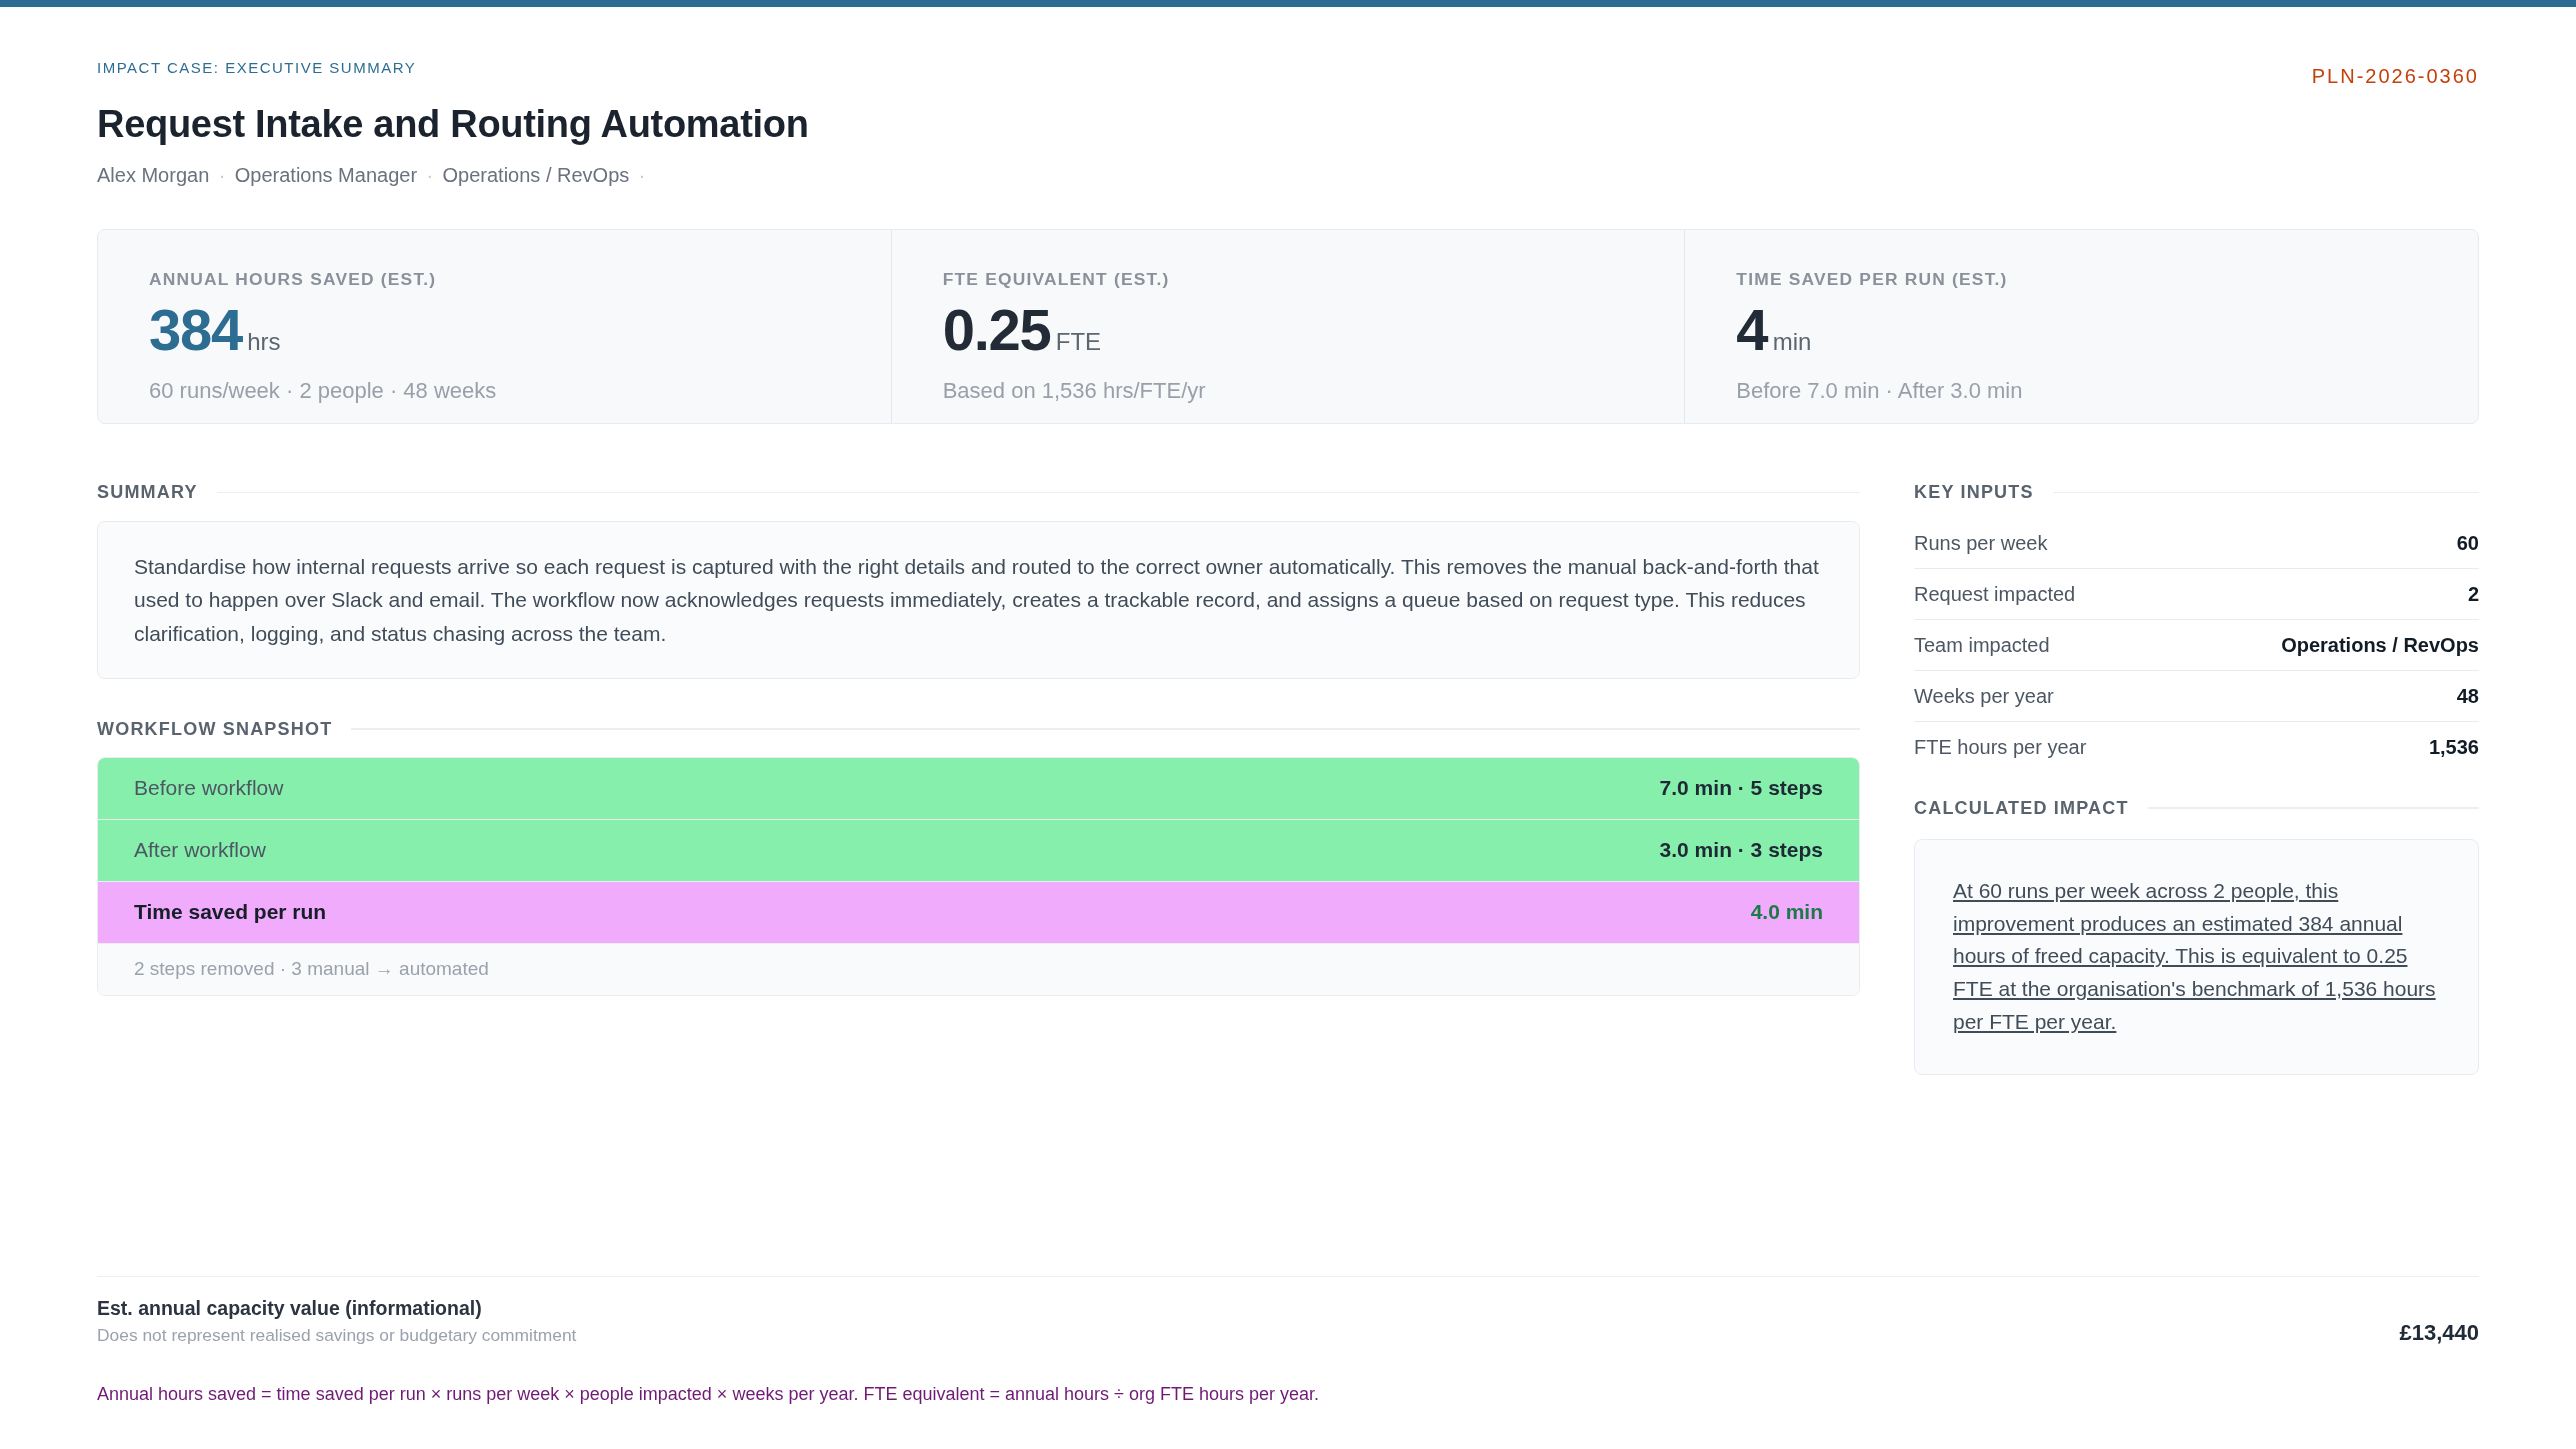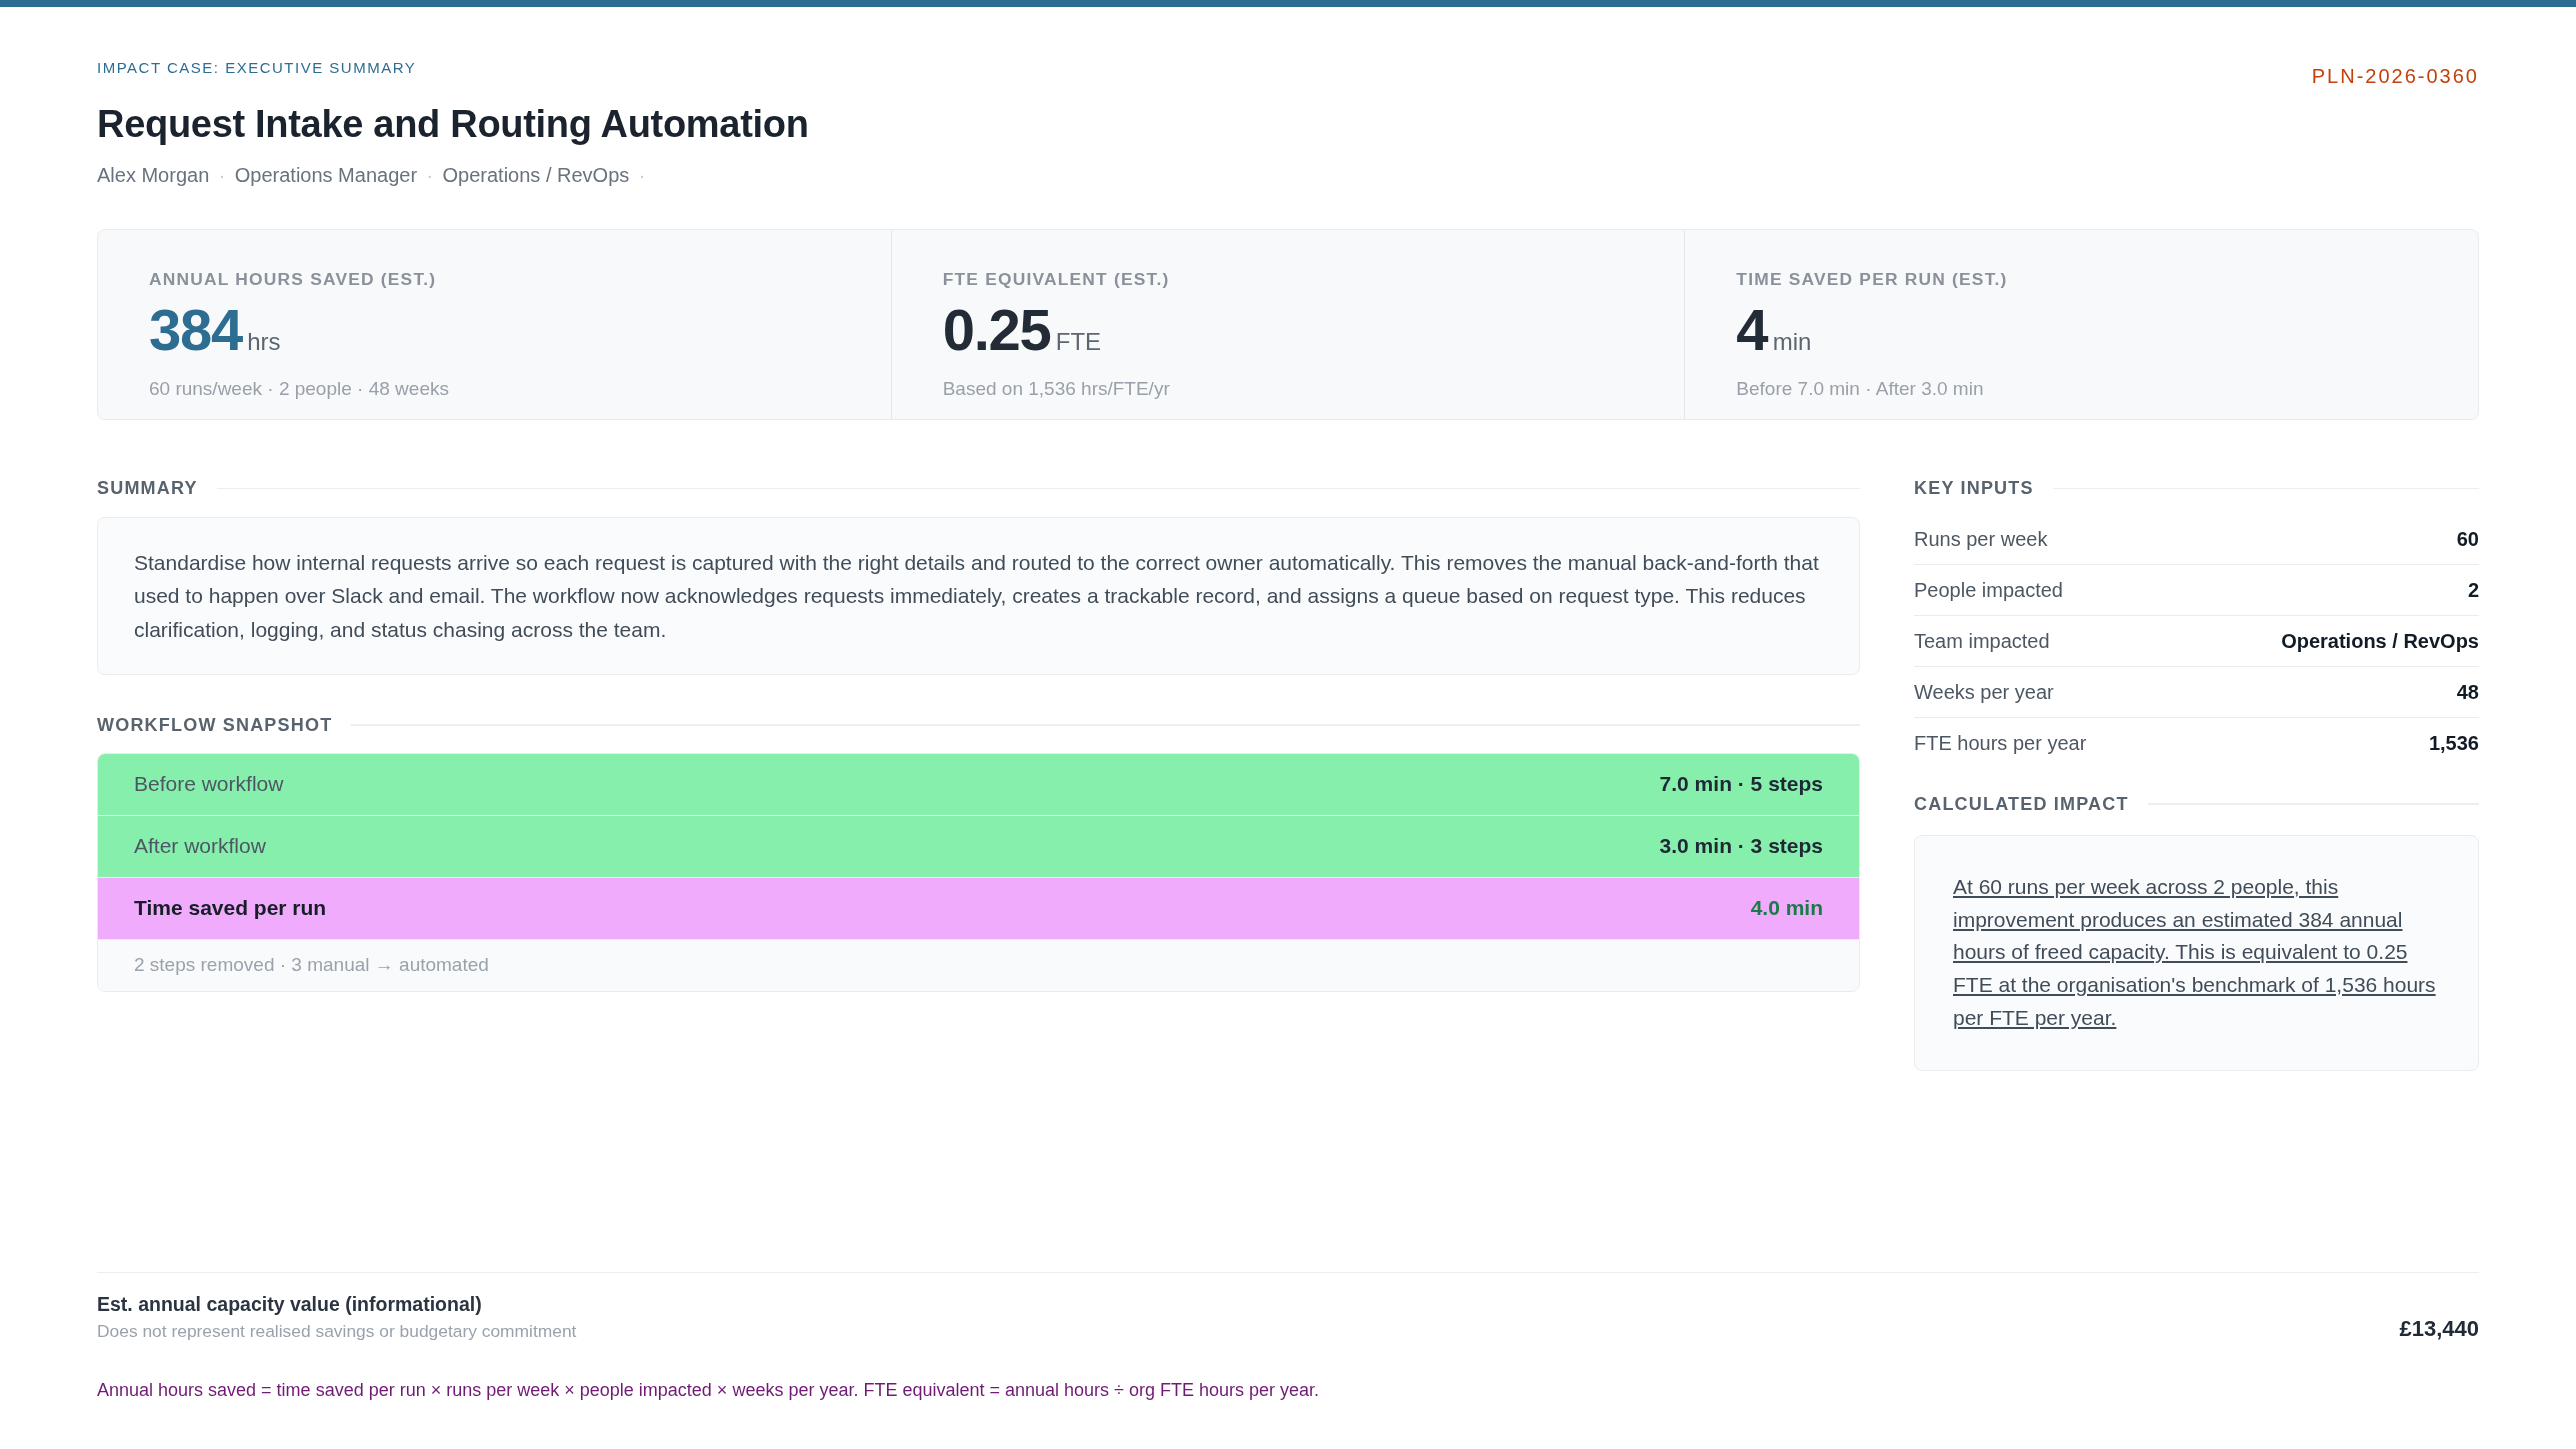--- a/index.html
+++ b/index.html
@@ -32,21 +32,21 @@
 
   
   .kpi-row { margin-top:42px; display:flex; background:var(--card-bg); border:0.7px solid var(--border); border-radius:8px; }
   .kpi { flex:1 1 0; padding:39px 27px 19px 51px; }
   .kpi + .kpi { border-left:0.7px solid #e4e7eb; }
   .kpi-label { font-size:17.4px; font-weight:700; letter-spacing:1.2px; color:var(--gray-label); }
   .kpi-value-row { margin-top:6.7px; display:flex; align-items:baseline; }
   .kpi-value { font-size:58px; line-height:1.18; font-weight:700; letter-spacing:-1.3px; color:#222b36; }
   .kpi-value.accent { color:var(--accent); }
   .kpi-unit { font-size:24px; font-weight:500; color:#5d6670; margin-left:5.4px; }
-  .kpi-note { margin-top:13.4px; font-size:19px; color:#99a0aa; }
+  .kpi-note { margin-top:13.4px; font-size:22px; color:#99a0aa; }
 
   
   .main { display:flex; align-items:flex-start; margin-top:58px; }
   .col-left { width:1763px; flex:none; }
   .col-right { flex:1 1 auto; margin-left:54px; }
 
   .section-head { display:flex; align-items:center; height:21.5px; }
   .section-title { font-size:18px; font-weight:700; letter-spacing:1.2px; color:#59636e; white-space:nowrap; }
   .section-rule { flex:1; height:1.3px; background:var(--rule); margin-left:19px; }
 
@@ -172,21 +172,21 @@
       <div class="section-head">
         <span class="section-title">KEY INPUTS</span>
         <span class="section-rule"></span>
       </div>
       <div class="ki-rows">
         <div class="ki-row">
           <span class="ki-label">Runs per week</span>
           <span class="ki-value">60</span>
         </div>
         <div class="ki-row">
-          <span class="ki-label">People impacted</span>
+          <span class="ki-label">Request impacted</span>
           <span class="ki-value">2</span>
         </div>
         <div class="ki-row">
           <span class="ki-label">Team impacted</span>
           <span class="ki-value">Operations / RevOps</span>
         </div>
         <div class="ki-row">
           <span class="ki-label">Weeks per year</span>
           <span class="ki-value">48</span>
         </div>

